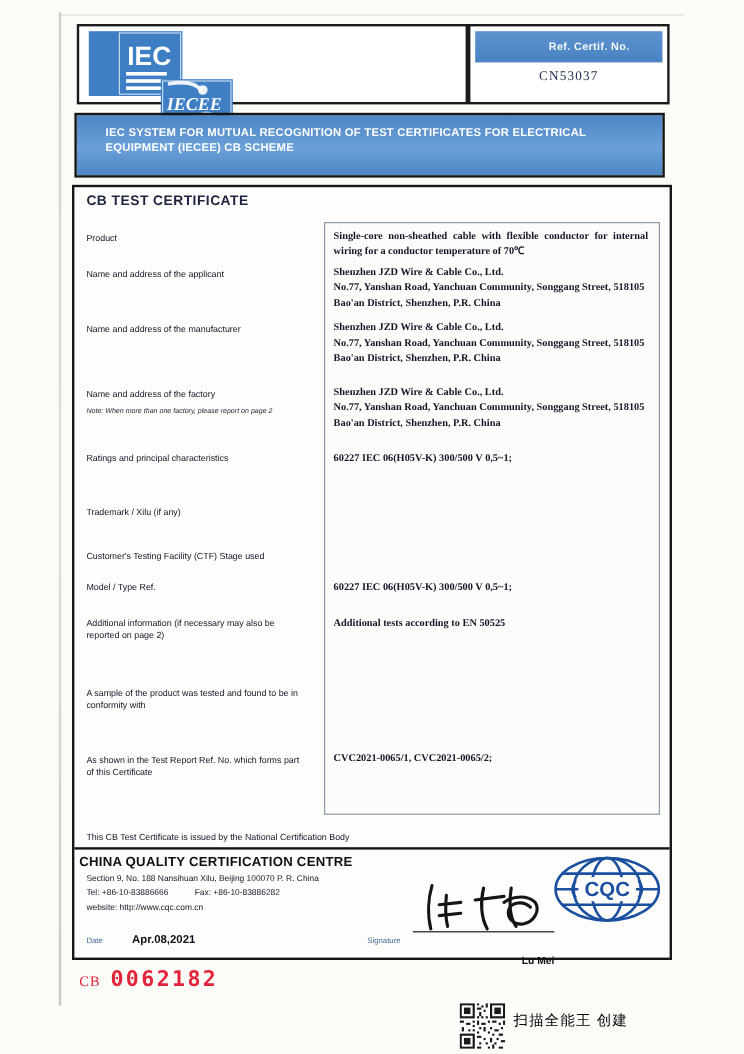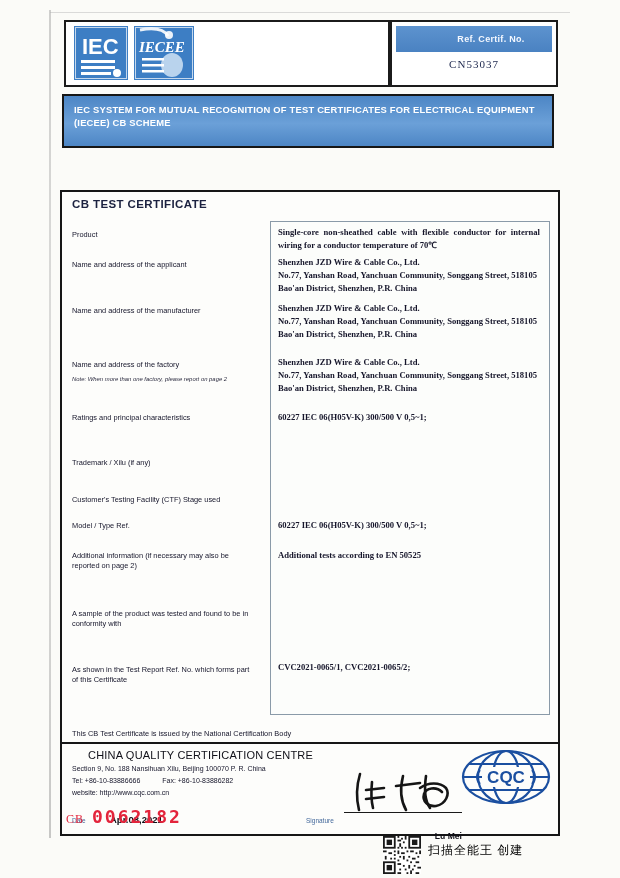--- a/index.html
+++ b/index.html
@@ -17,37 +17,37 @@
   .logo-sq{position:absolute;top:4px;background:#3d7ec4;}
   .cqc-wrap,.logo-sq svg{display:block;}
   .refbox{position:absolute;left:390px;top:20px;width:164px;height:63px;background:#fff;border:2.5px solid #1b1b1b;}
   .refbar{position:absolute;left:4px;right:4px;top:4px;height:26px;background:linear-gradient(#5d93cf,#4a82c2);
     color:#f4f8ff;font-size:9px;font-weight:bold;display:flex;align-items:center;justify-content:center;letter-spacing:.3px;padding-left:34px;}
   .refval{position:absolute;left:0;right:0;top:36px;text-align:center;font-family:"Liberation Serif","DejaVu Serif",serif;
     font-size:11px;color:#232d52;letter-spacing:1px;}
 
   
   .banner{position:absolute;left:62px;top:94px;width:492px;height:54px;border:2.5px solid #161616;
-    background:linear-gradient(180deg,#4d86c5,#6ba0d8 55%,#4d86c5);box-sizing:border-box;padding:7px 10px;}
+    background:linear-gradient(180deg,#4d86c5,#6ba0d8 55%,#4d86c5);box-sizing:border-box;padding:7px 24px;}
   .banner-text{color:#fff;font-weight:bold;font-size:9.4px;line-height:1.4;letter-spacing:.2px;}
 
   
-  .frame{position:absolute;left:60px;top:154px;width:500px;height:646px;border:2.5px solid #161616;background:#fdfdfb;box-sizing:border-box;margin-top:36px;}
+  .frame{position:absolute;left:60px;top:154px;width:500px;height:646px;border:2.5px solid #161616;background:#fdfdfb;box-sizing:border-box;}
   .title{position:absolute;left:10px;top:6px;font-size:11.5px;font-weight:bold;color:#1c2240;letter-spacing:.4px;}
   .valuebox{position:absolute;left:208px;top:29px;width:278px;height:492px;border:1px solid #8a9aa8;background:#fcfdfb;}
   .lbl{position:absolute;left:10px;width:192px;font-size:7.4px;color:#15152a;line-height:1.35;}
   .note{position:absolute;left:10px;width:200px;font-size:5.9px;font-style:italic;color:#2a2a3e;}
   .val{position:absolute;left:216px;width:262px;font-family:Liberation Serif, serif;
     font-weight:bold;font-size:8.6px;color:#15152a;line-height:1.5;}
   .just{text-align:justify;}
   .issued{position:absolute;left:10px;top:537px;font-size:7.4px;color:#15152a;}
   .divider{position:absolute;left:0;right:0;top:550px;height:2px;background:#161616;}
 
   
-  .issuer{position:absolute;left:26px;top:557px;font-size:11px;font-weight:normal;color:#101018;letter-spacing:.2px;}
+  .issuer{position:absolute;left:4px;top:557px;font-size:11px;font-weight:bold;color:#101018;letter-spacing:.2px;}
   .addr{position:absolute;left:10px;font-size:7px;color:#15152a;}
   .datelbl,.siglbl{font-size:6.5px;color:#44699b;}
   .dateval{position:absolute;left:48px;top:622px;font-size:9.5px;font-weight:bold;color:#101018;}
   .sigline{position:absolute;left:282px;top:620px;width:118px;border-top:1.8px solid #1a1a1a;}
   .signame{position:absolute;left:282px;top:639px;width:118px;text-align:right;font-size:8.6px;font-weight:bold;color:#101018;}
   .sig-svg{position:absolute;left:286px;top:576px;}
   .cqc-wrap{position:absolute;left:398px;top:556px;}
 
   
   .cbnum{position:absolute;left:66px;top:806px;color:#e3243b;}
@@ -56,31 +56,31 @@
   .qr{position:absolute;left:383px;top:836px;}
   .wm-text{position:absolute;left:428px;top:842px;font-size:12px;color:#000000;letter-spacing:1px;}
 </style>
 </head>
 <body>
 
 <div class="scan-edge"></div>
 <div class="scan-top"></div>
 
 <div class="logos-box">
-  <div class="logo-sq" style="left:8px;width:54px;height:54px;">
+  <div class="logo-sq" style="left:8px;width:54px;height:54px;padding-left:24px;">
     <svg width="54" height="54" viewBox="0 0 54 54">
       <rect x="1.5" y="1.5" width="51" height="51" fill="none" stroke="#ffffff" stroke-width="1" opacity=".7"></rect>
       <text x="8" y="28" font-family="Liberation Sans,sans-serif" font-size="22" font-weight="bold" fill="#ffffff">IEC</text>
       <rect x="7" y="34" width="34" height="3" fill="#ffffff"></rect>
       <rect x="7" y="40" width="34" height="3" fill="#ffffff"></rect>
       <rect x="7" y="46" width="30" height="3" fill="#ffffff"></rect>
       <circle cx="43" cy="47" r="4" fill="#ffffff"></circle>
     </svg>
   </div>
-  <div class="logo-sq" style="left:68px;width:60px;height:54px;">
+  <div class="logo-sq" style="left:68px;width:60px;height:36px;margin-top:40px;">
     <svg width="60" height="54" viewBox="0 0 60 54">
       <rect x="1.5" y="1.5" width="57" height="51" fill="none" stroke="#ffffff" stroke-width="1" opacity=".7"></rect>
       <path d="M6 4 Q28 0 34 10" stroke="#ffffff" stroke-width="3" fill="none" opacity=".9"></path>
       <circle cx="35" cy="9" r="4" fill="#ffffff" opacity=".9"></circle>
       <text x="5" y="26" font-family="Liberation Serif,serif" font-size="15" font-style="italic" font-weight="bold" fill="#ffffff">IECEE</text>
       <ellipse cx="38" cy="39" rx="11" ry="12" fill="#cfe2f4" opacity=".85"></ellipse>
       <rect x="8" y="32" width="22" height="2.5" fill="#ffffff"></rect>
       <rect x="8" y="38" width="22" height="2.5" fill="#ffffff"></rect>
       <rect x="8" y="44" width="22" height="2.5" fill="#ffffff"></rect>
     </svg>

